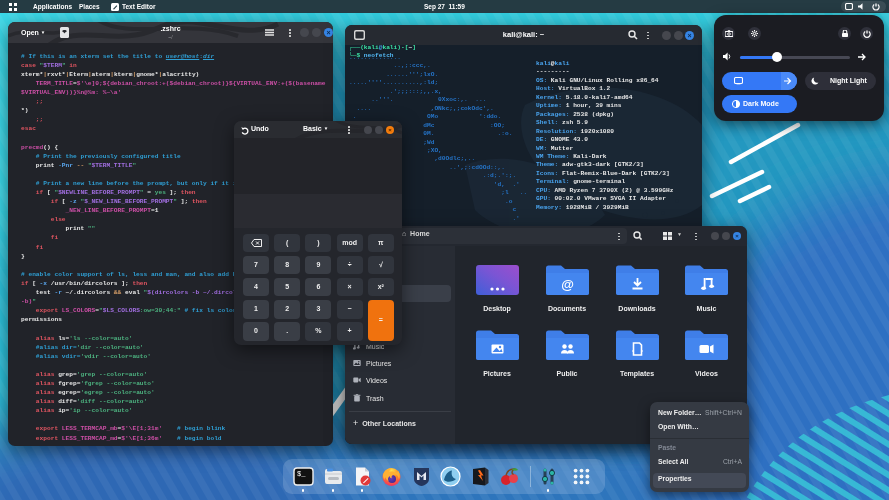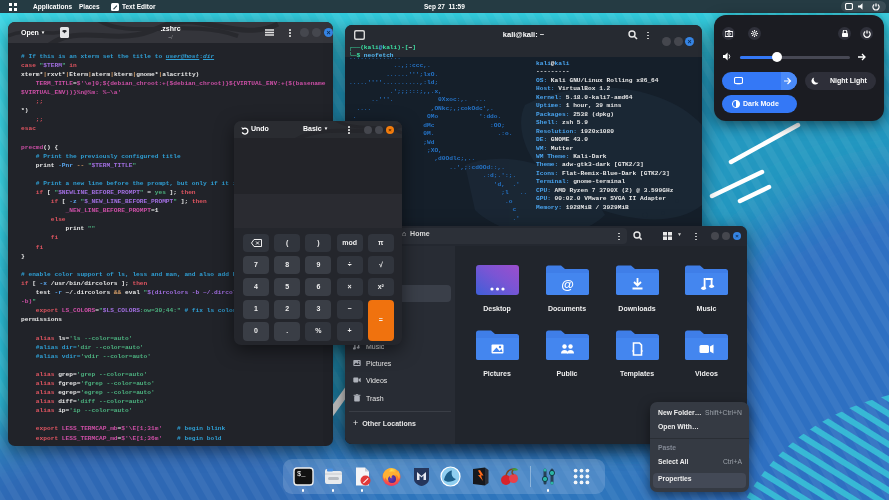--- a/index.html
+++ b/index.html
@@ -14,21 +14,21 @@
 .win{position:absolute;border-radius:7px;box-shadow:0 5px 18px rgba(0,0,0,0.5);overflow:hidden;}
 .circ{position:absolute;width:9px;height:9px;border-radius:50%;background:#45474e;top:50%;margin-top:-4.5px;}
 .close{background:#3584e4;color:#0c2b50;font-weight:bold;text-align:center;line-height:9px;font-size:7px;}
 
 #editor{left:8px;top:22px;width:325px;height:424px;background:#212329;}
 #editor .tbar{position:absolute;left:0;top:0;width:100%;height:21px;background:#34353b;}
 #editor .code{position:absolute;left:13px;top:29.6px;font-family:"Liberation Mono",monospace;font-size:6.2px;font-weight:bold;line-height:9.1px;white-space:pre;color:#e8e8e8;}
 .cm{color:#2f9fd4;} .kw{color:#e05561;} .st{color:#4db380;} .vr{color:#a16ee0;} .pk{color:#cc4fa6;} .fl{color:#5aa7ef;} .op{color:#d19a66;}
 
 #term{left:345px;top:25px;width:357px;height:419px;background:#151f2a;}
-#term .tbar{position:absolute;left:0;top:0;width:100%;height:32px;background:#262a31;padding-left:43px;}
+#term .tbar{position:absolute;left:0;top:0;width:100%;height:20px;background:#262a31;padding-left:43px;}
 #term pre{margin:0;font-family:"Liberation Mono",monospace;font-weight:bold;font-size:6.2px;line-height:8.45px;position:absolute;white-space:pre;}
 
 #files{left:345px;top:226px;width:402px;height:218px;background:#21252c;}
 #files .tbar{position:absolute;left:0;top:0;width:100%;height:20px;background:#242830;}
 #files .side{position:absolute;left:0;top:20px;width:110px;height:198px;background:#282c34;}
 .srow{position:absolute;left:8px;color:#e6e6e6;font-size:7px;height:16px;line-height:16px;}
 .fl-label{position:absolute;color:#f0f0f0;font-size:7px;font-weight:bold;text-align:center;width:70px;}
 
 #calc{left:234px;top:121px;width:168px;height:224px;background:#24262c;z-index:12;}
 #calc .tbar{position:absolute;left:0;top:0;width:100%;height:17px;background:#2a2c31;}

